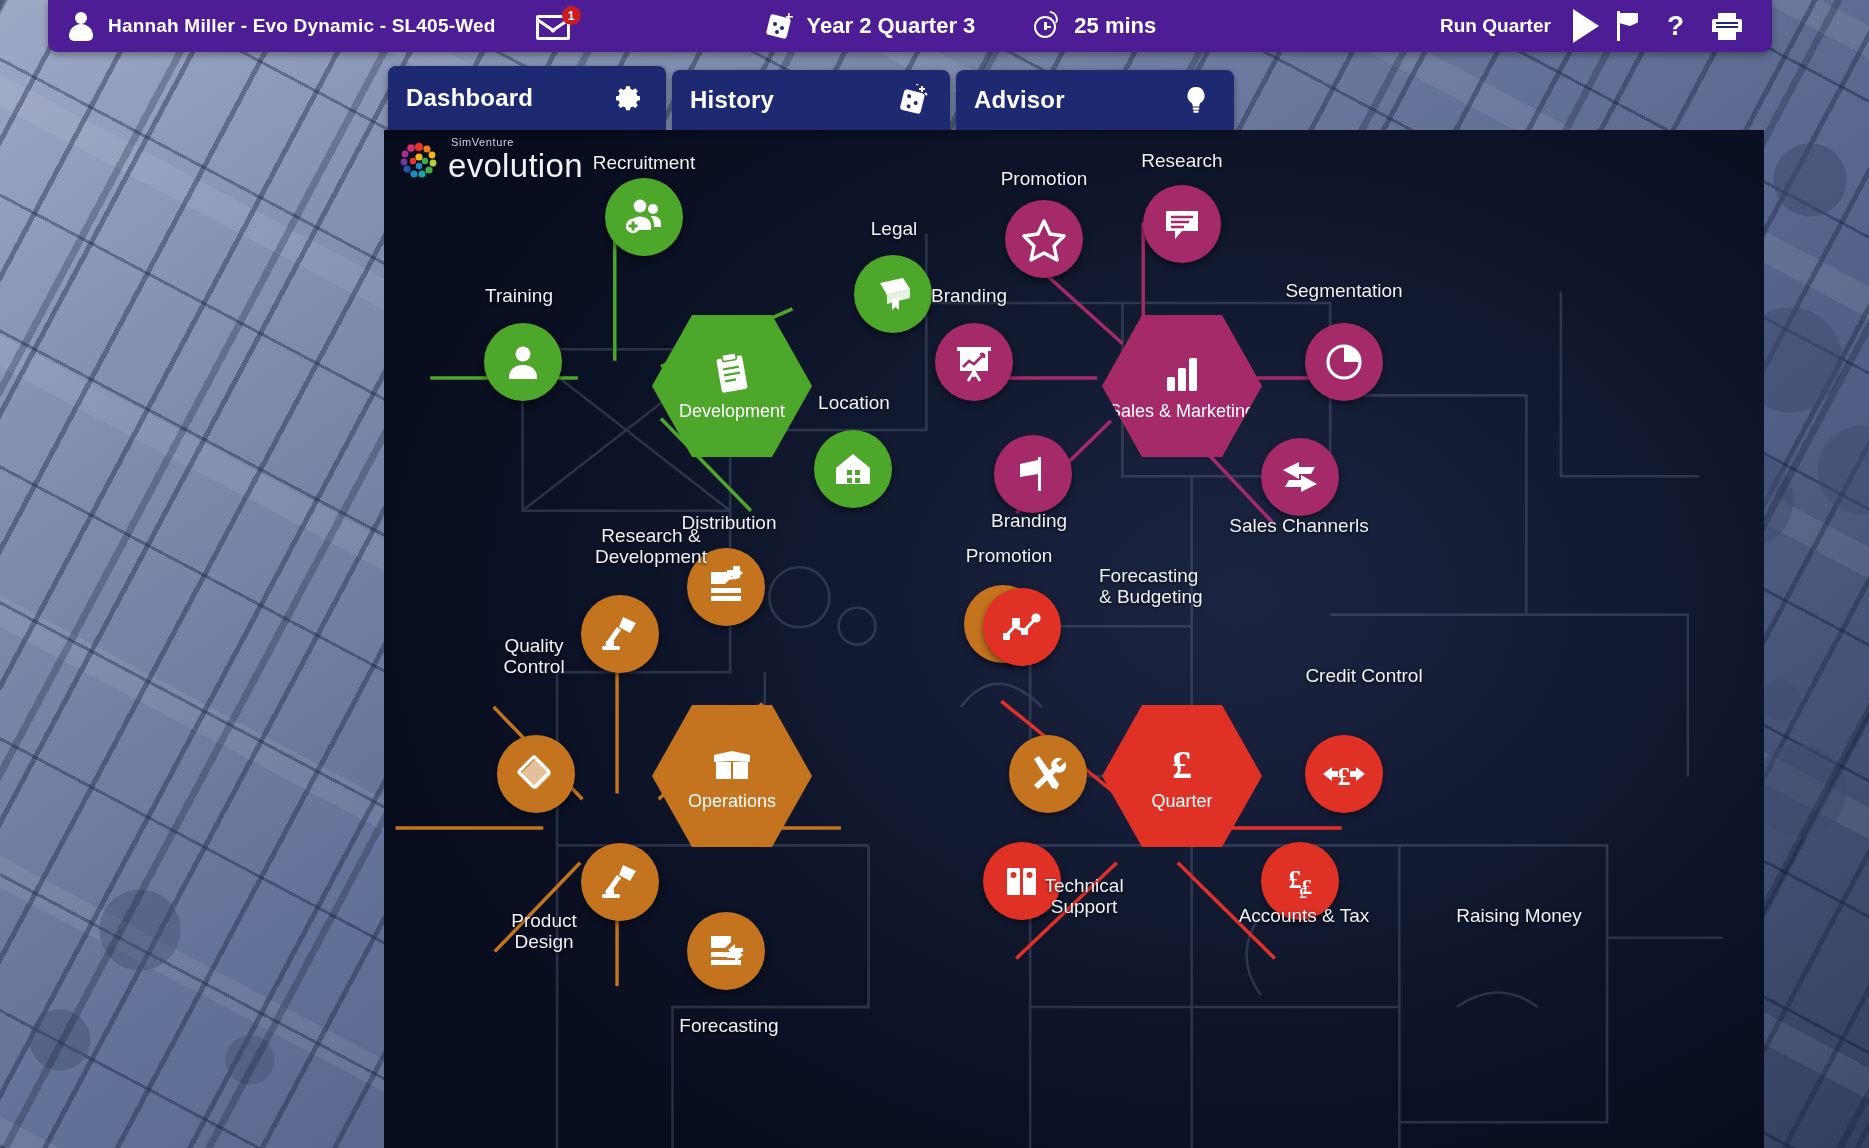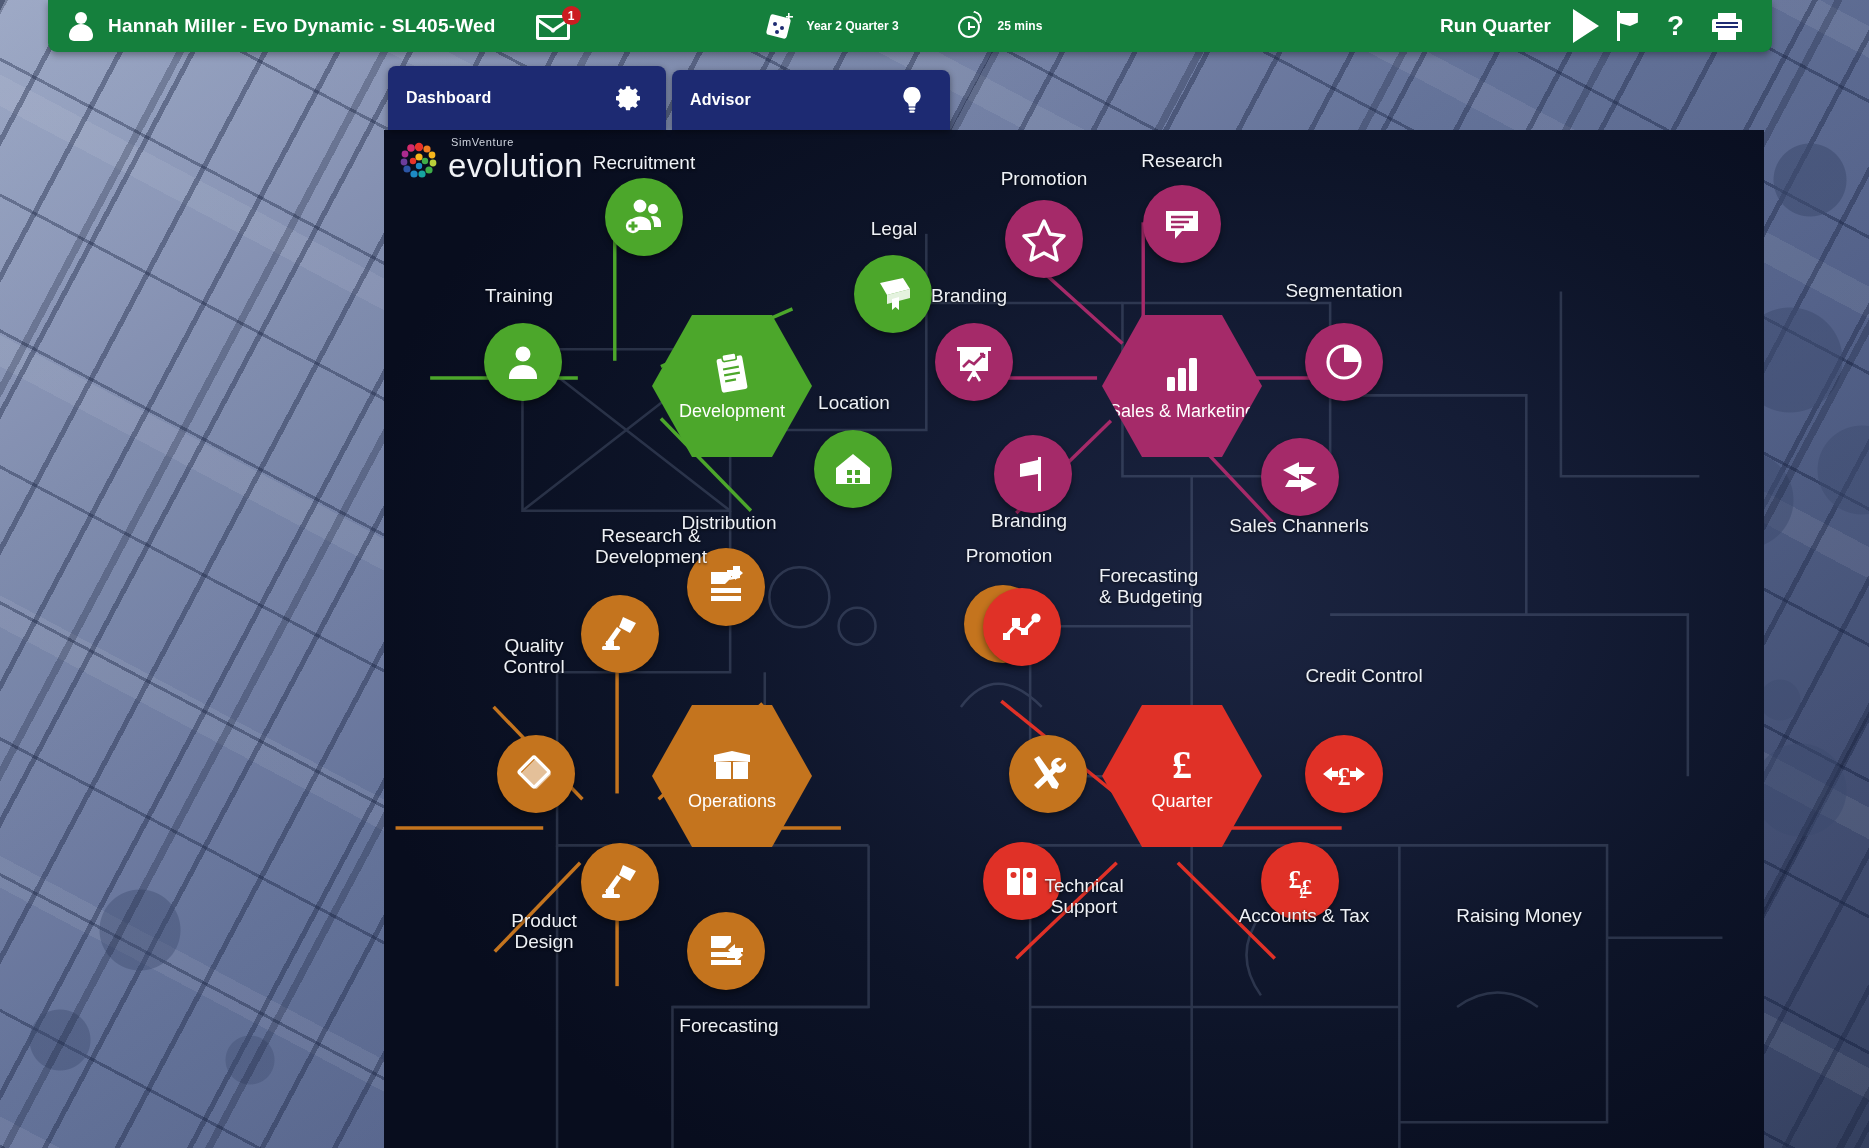--- a/index.html
+++ b/index.html
@@ -47,21 +47,21 @@
     background:
       repeating-linear-gradient(118deg,
         rgba(10,18,42,.5) 0px, rgba(10,18,42,.5) 7px,
         transparent 7px, transparent 180px);
     opacity: .5;
   }
 
   
   #topbar {
     position: absolute; left: 48px; top: 0; width: 1724px; height: 52px;
-    background: #15803d;
+    background: #4c1d95;
     border-radius: 0 0 9px 9px;
     display: flex; align-items: center;
     color: #fff;
     box-shadow: 0 3px 7px rgba(0,0,0,.35);
     z-index: 20;
   }
   .tb-user { display: flex; align-items: center; gap: 14px; padding-left: 20px; }
   .tb-avatar {
     width: 26px; height: 30px; position: relative;
   }
@@ -84,21 +84,21 @@
     min-width: 19px; height: 19px; border-radius: 50%;
     background: #cc1c21; color: #fff;
     font-size: 12px; font-weight: bold;
     display: flex; align-items: center; justify-content: center;
     padding: 0 4px;
   }
 
   .tb-mid { display: flex; align-items: center; gap: 14px; margin-left: 190px; }
   .tb-quarter, .tb-time { display: flex; align-items: center; gap: 13px; }
   .tb-time { margin-left: 42px; }
-  .tb-label { font-size: 12px; font-weight: bold; white-space: nowrap; }
+  .tb-label { font-size: 22px; font-weight: bold; white-space: nowrap; }
 
   .dice-icon { width: 30px; height: 30px; position: relative; }
   .dice-icon .sq {
     position: absolute; left: 4px; top: 5px; width: 21px; height: 21px;
     background: #fff; transform: rotate(14deg); border-radius: 3px;
   }
   .dice-icon .d1, .dice-icon .d2, .dice-icon .d3 {
     position: absolute; background: #1d2a72; width: 4px; height: 4px; border-radius: 50%;
   }
   .dice-icon .d1 { left: 9px; top: 11px; }
@@ -155,21 +155,21 @@
   .tab {
     width: 278px; height: 60px;
     background: #1d2a72;
     border-radius: 8px 8px 0 0;
     display: flex; align-items: center; justify-content: space-between;
     padding: 0 22px 0 18px;
     color: #fff;
     box-shadow: 0 2px 6px rgba(0,0,0,.4);
   }
   .tab.active { height: 64px; margin-top: -4px; }
-  .tab-label { font-size: 16px; font-weight: bold; letter-spacing: .2px; }
+  .tab-label { font-size: 24px; font-weight: bold; letter-spacing: .2px; }
   .tab-ico { width: 32px; height: 32px; position: relative; }
 
   .gear-ico svg, .journal-ico svg, .bulb-ico svg { display:block; }
 
   
   #panel {
     position: absolute; left: 384px; top: 130px; width: 1380px; height: 1018px;
     background:
       radial-gradient(ellipse 900px 680px at 62% 46%, #1b2440 0%, #141c35 36%, #0d1428 66%, #080d1e 100%);
     overflow: hidden;
@@ -297,20 +297,34 @@
   <div class="tab active">
     <div class="tab-label">Dashboard</div>
     <div class="tab-ico gear-ico">
       <svg viewBox="0 0 32 32" width="32" height="32" fill="#ffffff">
         <path d="M16 10.5a5.5 5.5 0 1 0 0 11 5.5 5.5 0 0 0 0-11zm0 8.2a2.7 2.7 0 1 1 0-5.4 2.7 2.7 0 0 1 0 5.4z"></path>
         <path d="M28 14.2l-2.8-.45a9.6 9.6 0 0 0-1-2.45l1.7-2.3-2.7-2.7-2.3 1.7a9.6 9.6 0 0 0-2.45-1L18 4.2h-4l-.45 2.8a9.6 9.6 0 0 0-2.45 1l-2.3-1.7-2.7 2.7 1.7 2.3a9.6 9.6 0 0 0-1 2.45L4 14.2v4l2.8.45a9.6 9.6 0 0 0 1 2.45l-1.7 2.3 2.7 2.7 2.3-1.7a9.6 9.6 0 0 0 2.45 1l.45 2.8h4l.45-2.8a9.6 9.6 0 0 0 2.45-1l2.3 1.7 2.7-2.7-1.7-2.3a9.6 9.6 0 0 0 1-2.45l2.8-.45z"></path>
       </svg>
     </div>
   </div>
 
+  <div class="tab">
+    <div class="tab-label">History</div>
+    <div class="tab-ico">
+      <svg viewBox="0 0 32 32" width="32" height="32">
+        <g transform="rotate(14 16 17)">
+          <rect x="6" y="7" width="21" height="21" rx="3" fill="#fff"></rect>
+          <circle cx="12" cy="13" r="2" fill="#1d2a72"></circle>
+          <circle cx="20" cy="18" r="2" fill="#1d2a72"></circle>
+          <circle cx="14" cy="23" r="2" fill="#1d2a72"></circle>
+        </g>
+        <path d="M26 2v6M23 5h6M29 9l2 2M22 1l-1.5-1.5" stroke="#fff" stroke-width="1.8"></path>
+      </svg>
+    </div>
+  </div>
 
 
   <div class="tab">
     <div class="tab-label">Advisor</div>
     <div class="tab-ico bulb-ico">
       <svg viewBox="0 0 32 32" width="32" height="32" fill="#fff">
         <path d="M16 3a8.5 8.5 0 0 0-5 15.4c.9.7 1.4 1.5 1.5 2.4l.2 1.7h6.6l.2-1.7c.1-.9.6-1.7 1.5-2.4A8.5 8.5 0 0 0 16 3z"></path>
         <rect x="12.6" y="23.6" width="6.8" height="2.1" rx="1"></rect>
         <rect x="13.3" y="26.6" width="5.4" height="2.1" rx="1"></rect>
       </svg>

